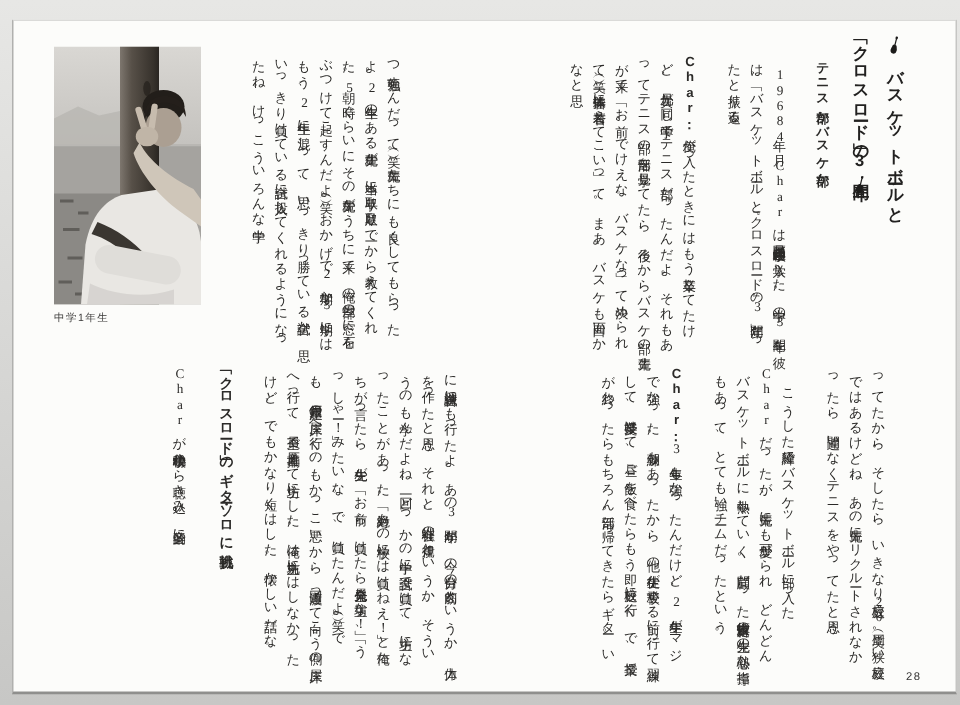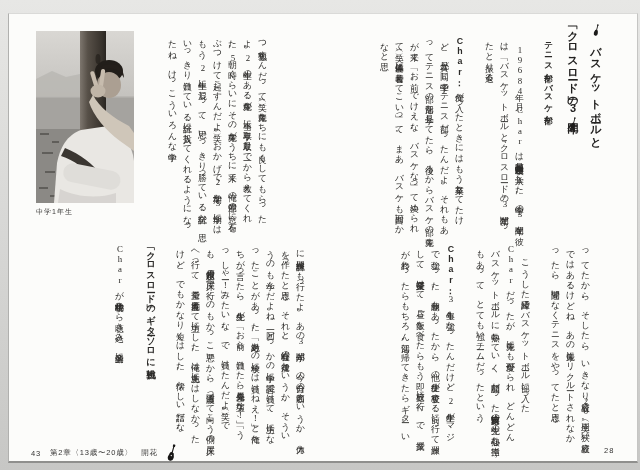--- a/index.html
+++ b/index.html
@@ -159,27 +159,14 @@
   <div class="vband" style="left:139px;top:20px;width:122px;height:198px;">
     <p><b class="spk"></b><span>つ勉強すんだって（笑）。先輩たちにも良くしてもらったよ。2年生のある先輩が、本当に手取り足取りで一から教えてくれた。朝5時ぐらいにその先輩がうちに来て、俺の部屋の窓に石をぶつけて起こすんだよ（笑）。おかげで2学期か3学期にはもう、2年生に混じって、思いっきり勝っている試合か、思いっきり負けている試合に投入してくれるようになったね。けっこういろんな中学</span></p>
   </div>
 
   <div class="vband" style="left:27px;top:230px;width:272px;height:198px;">
     <p><b class="spk"></b><span>に練習試合にも行ったよ。あの3年間が、今の自分の筋肉というか、体力を作ったと思う。それと、縦社会の規律というか、そういうのも学んだよね。一回どっかの中学に試合で負けて、坊主になったことがあった。「絶対あの学校には負けねえ！」と俺たちが言ったら、先生が、「お前ら、負けたら先発全員、坊主な！」、「うっしゃー！」みたいな。で、負けたんだよ（笑）。でも、戸越銀座の床屋へ行くのもかっこ悪いから、国道渡って向こう側の床屋へ行って、全員で雁首揃えて坊主にした。俺は丸坊主にはしなかったけど、でもかなり短くはした。懐かしい話だな。</span></p>
     <p class="vheading">「クロスロード」のギター・ソロに挑戦</p>
     <p style="margin-block-start:16px;"><span>Charが小学校時代から聴き込み、音楽的に</span></p>
   </div>
 
-  <div class="footer-left">
-    <span>43</span>
-    <span>第2章〈13歳〜20歳〉　開花</span>
-    <span class="orn"><svg width="10" height="18" viewBox="0 0 12 22">
-          <g transform="rotate(16 6 11)" fill="#171615">
-            <rect x="4.6" y="0.2" width="2.8" height="3" rx="0.6"></rect>
-            <rect x="5.3" y="2.2" width="1.4" height="10.5"></rect>
-            <circle cx="6" cy="12.8" r="2.8"></circle>
-            <ellipse cx="6" cy="16.4" rx="3.6" ry="4.3"></ellipse>
-            <circle cx="6" cy="14.2" r="0.8" fill="#fcfcfa"></circle>
-          </g>
-        </svg></span>
-  </div>
 
 </div>
 
 </body></html>

